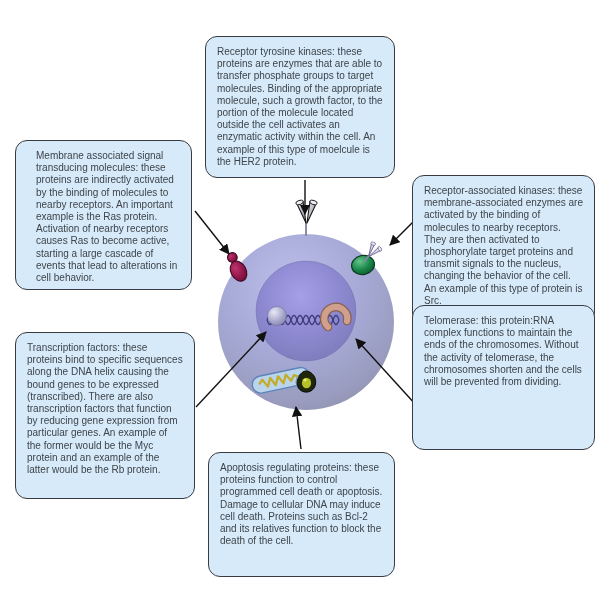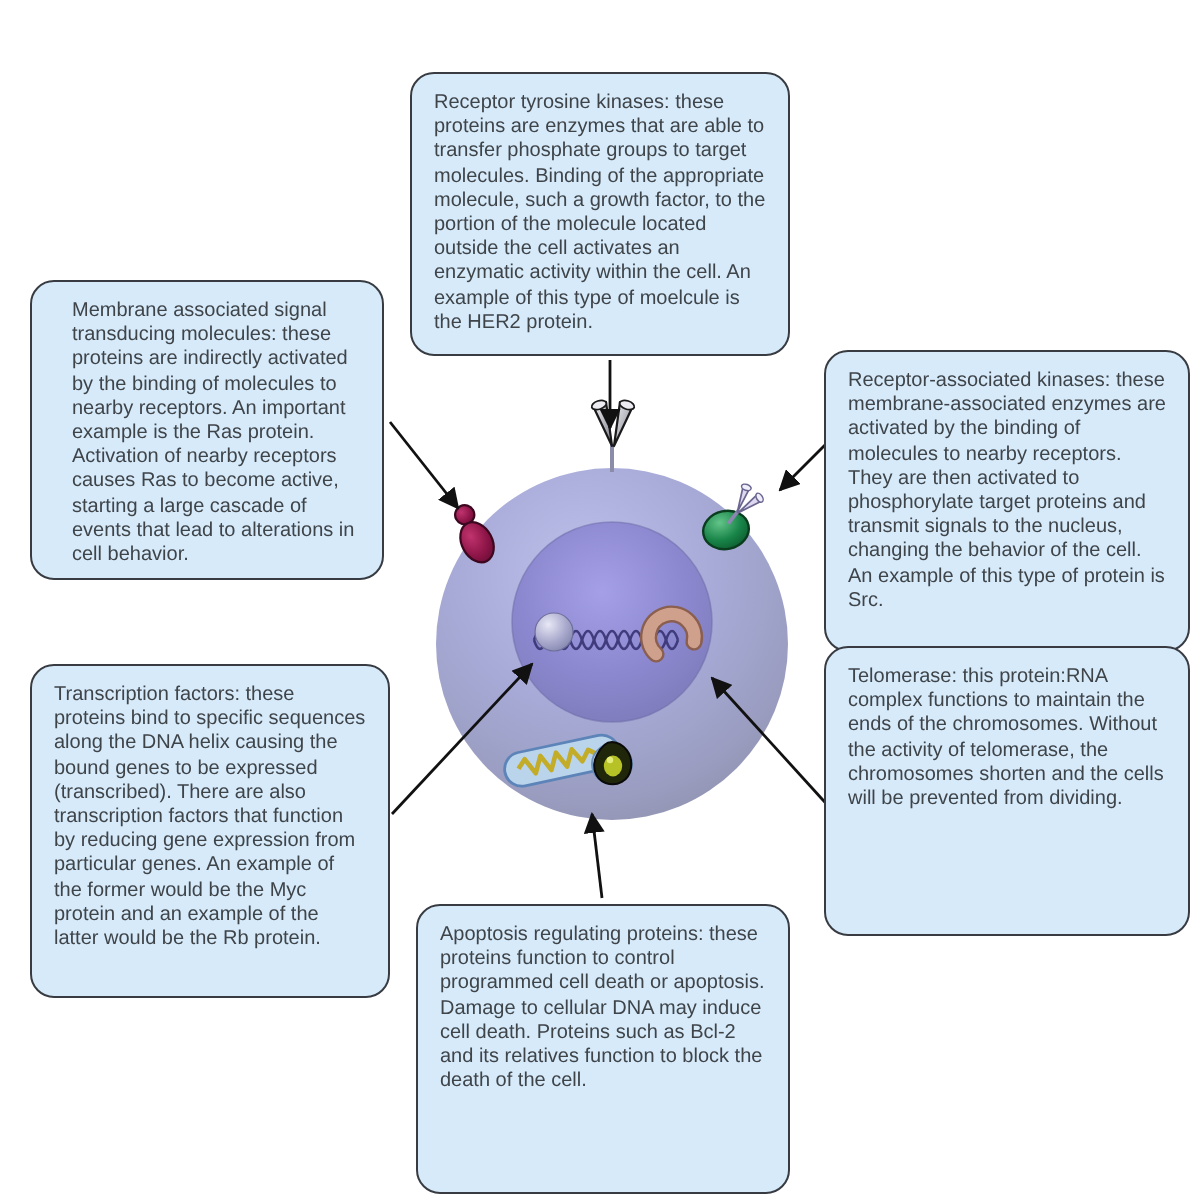--- a/index.html
+++ b/index.html
@@ -11,22 +11,22 @@
   .callout{
     position:absolute;box-sizing:border-box;
     background:#d6eafa;border:1.6px solid #383c42;border-radius:12px;
     padding:9px 11px;color:#3f4449;font-size:10px;line-height:1.22;
     overflow:hidden;z-index:2;
   }
   .b1{left:205px;top:36px;width:190px;height:142px;}
   .b2{left:15px;top:140px;width:177px;height:150px;padding-left:20px;}
   .b3{left:412px;top:139px;width:183px;height:151px;margin-top:36px;}
   .b4{left:15px;top:310px;width:180px;height:167px;margin-top:22px;}
-  .b5{left:412px;top:323px;width:183px;height:145px;}
-  .b6{left:208px;top:452px;width:187px;height:145px;}
+  .b5{left:412px;top:305px;width:183px;height:145px;}
+  .b6{left:208px;top:452px;width:187px;height:125px;}
 </style>
 </head>
 <body>
 
 <div id="stage">
 
   <svg id="cell-layer" viewBox="0 0 600 600" xmlns="http://www.w3.org/2000/svg">
     <defs>
       <radialGradient id="cellGrad" cx="42%" cy="30%" r="80%">
         <stop offset="0%" stop-color="#bdc0ea"></stop>

